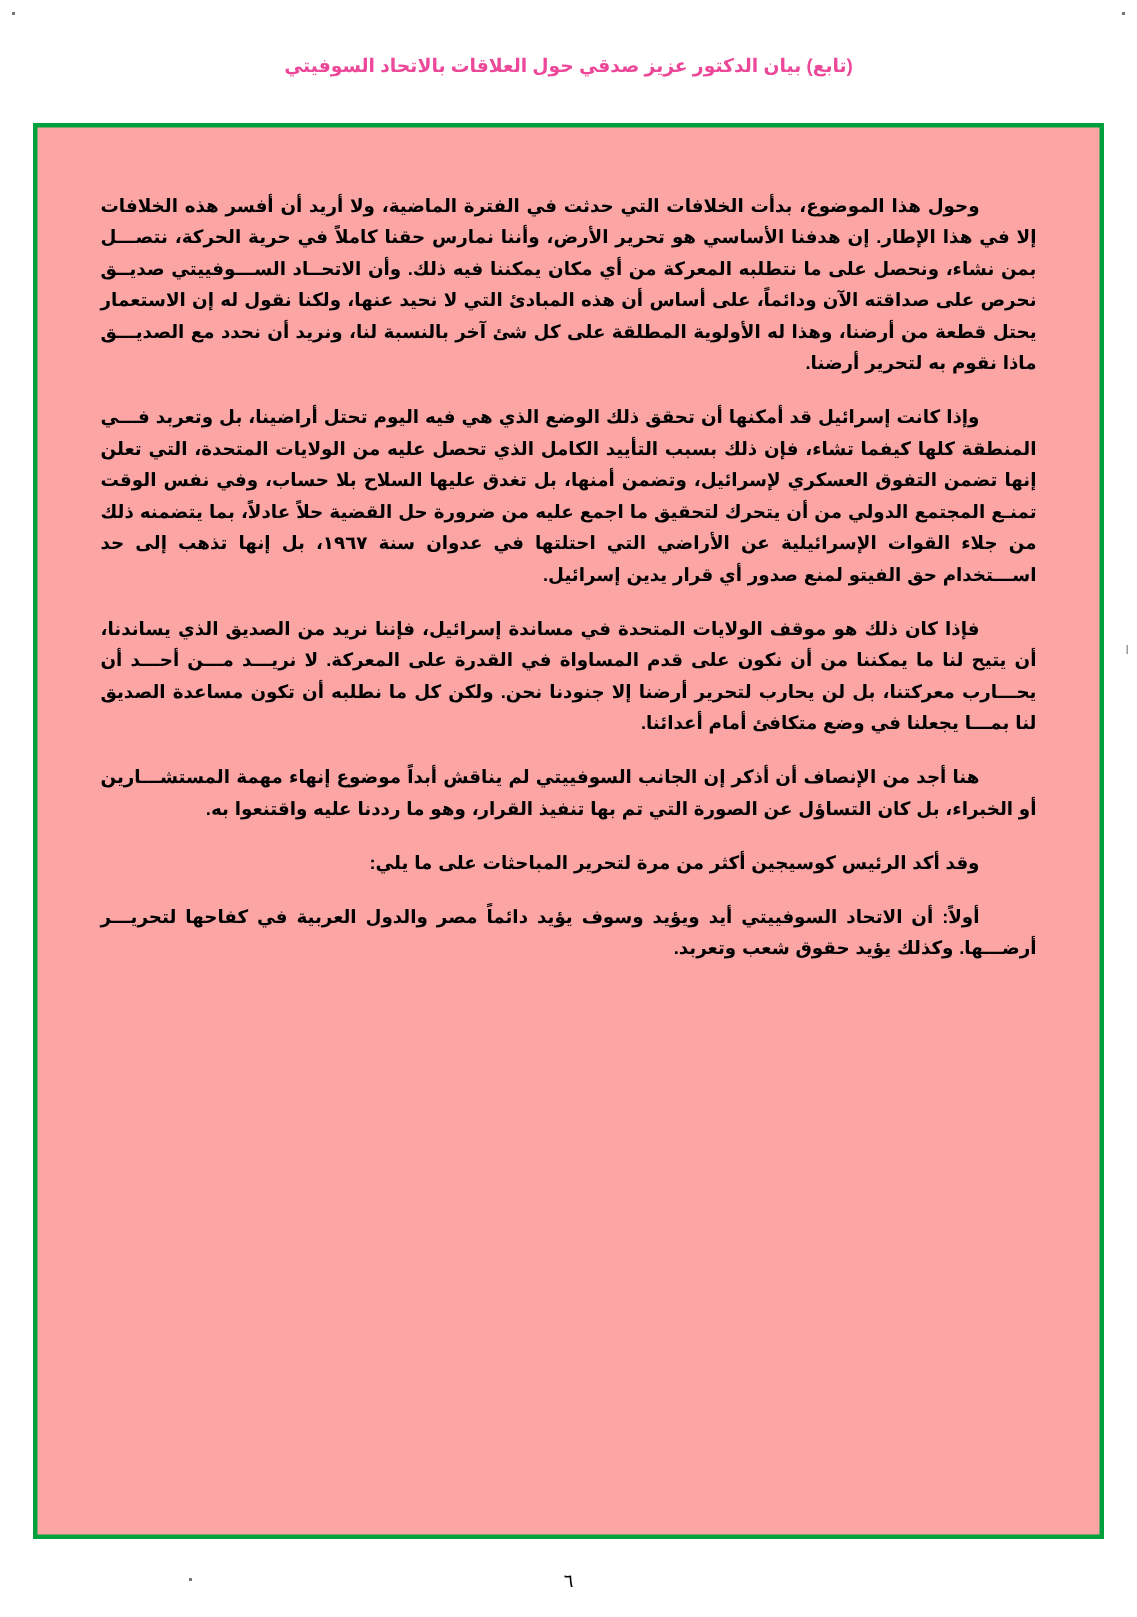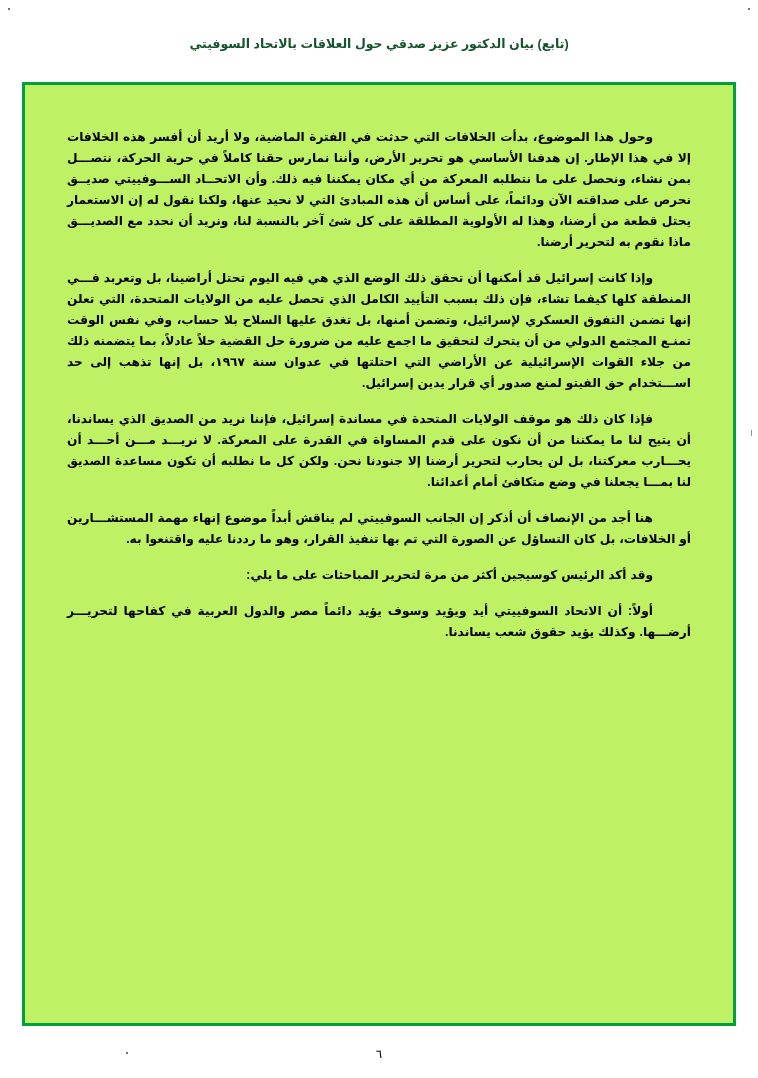--- a/index.html
+++ b/index.html
@@ -19,33 +19,33 @@
     width: 758px;
     height: 1078px;
     box-sizing: border-box;
     position: relative;
   }
   .doc-header {
     text-align: center;
     font-family: "Liberation Sans", "DejaVu Sans", sans-serif;
     font-weight: bold;
     font-size: 12.5px;
-    color: #14532d;
+    color: #ec4899;
     padding-top: 36px;
     letter-spacing: 0;
   }
   .frame {
     position: absolute;
     top: 82px;
     right: 22px;
     left: 22px;
     bottom: 52px;
     border: 3px solid #00a03c;
     box-sizing: border-box;
-    background: #bef264;
+    background: #fca5a5;
   }
   .frame-inner {
     position: absolute;
     top: 0; right: 0; left: 0; bottom: 0;
     padding: 42px 42px 20px 42px;
     box-sizing: border-box;
   }
   p.para {
     font-family: "Liberation Sans", "DejaVu Sans", sans-serif;
     font-size: 12.2px;
@@ -88,22 +88,22 @@
   <div class="corner-dot dot-tl"></div>
   <div class="corner-dot dot-mr"></div>
 
   <div class="doc-header">(تابع) بيان الدكتور عزيز صدقي حول العلاقات بالاتحاد السوفيتي</div>
 
   <div class="frame">
     <div class="frame-inner">
       <p class="para">وحول هذا الموضوع، بدأت الخلافات التي حدثت في الفترة الماضية، ولا أريد أن أفسر هذه الخلافات إلا في هذا الإطار. إن هدفنا الأساسي هو تحرير الأرض، وأننا نمارس حقنا كاملاً في حرية الحركة، نتصـــل بمن نشاء، ونحصل على ما نتطلبه المعركة من أي مكان يمكننا فيه ذلك. وأن الاتحــاد الســـوفييتي صديــق نحرص على صداقته الآن ودائماً، على أساس أن هذه المبادئ التي لا نحيد عنها، ولكنا نقول له إن الاستعمار يحتل قطعة من أرضنا، وهذا له الأولوية المطلقة على كل شئ آخر بالنسبة لنا، ونريد أن نحدد مع الصديـــق ماذا نقوم به لتحرير أرضنا.</p>
       <p class="para">وإذا كانت إسرائيل قد أمكنها أن تحقق ذلك الوضع الذي هي فيه اليوم تحتل أراضينا، بل وتعربد فـــي المنطقة كلها كيفما تشاء، فإن ذلك بسبب التأييد الكامل الذي تحصل عليه من الولايات المتحدة، التي تعلن إنها تضمن التفوق العسكري لإسرائيل، وتضمن أمنها، بل تغدق عليها السلاح بلا حساب، وفي نفس الوقت تمنـع المجتمع الدولي من أن يتحرك لتحقيق ما اجمع عليه من ضرورة حل القضية حلاً عادلاً، بما يتضمنه ذلك من جلاء القوات الإسرائيلية عن الأراضي التي احتلتها في عدوان سنة ١٩٦٧، بل إنها تذهب إلى حد اســـتخدام حق الفيتو لمنع صدور أي قرار يدين إسرائيل.</p>
       <p class="para">فإذا كان ذلك هو موقف الولايات المتحدة في مساندة إسرائيل، فإننا نريد من الصديق الذي يساندنا، أن يتيح لنا ما يمكننا من أن نكون على قدم المساواة في القدرة على المعركة. لا نريـــد مـــن أحـــد أن يحـــارب معركتنا، بل لن يحارب لتحرير أرضنا إلا جنودنا نحن. ولكن كل ما نطلبه أن تكون مساعدة الصديق لنا بمـــا يجعلنا في وضع متكافئ أمام أعدائنا.</p>
-      <p class="para">هنا أجد من الإنصاف أن أذكر إن الجانب السوفييتي لم يناقش أبداً موضوع إنهاء مهمة المستشـــارين أو الخلافات، بل كان التساؤل عن الصورة التي تم بها تنفيذ القرار، وهو ما رددنا عليه واقتنعوا به.</p>
+      <p class="para">هنا أجد من الإنصاف أن أذكر إن الجانب السوفييتي لم يناقش أبداً موضوع إنهاء مهمة المستشـــارين أو الخبراء، بل كان التساؤل عن الصورة التي تم بها تنفيذ القرار، وهو ما رددنا عليه واقتنعوا به.</p>
       <p class="para">وقد أكد الرئيس كوسيجين أكثر من مرة لتحرير المباحثات على ما يلي:</p>
-      <p class="para">أولاً: أن الاتحاد السوفييتي أيد ويؤيد وسوف يؤيد دائماً مصر والدول العربية في كفاحها لتحريـــر أرضـــها. وكذلك يؤيد حقوق شعب يساندنا.</p>
+      <p class="para">أولاً: أن الاتحاد السوفييتي أيد ويؤيد وسوف يؤيد دائماً مصر والدول العربية في كفاحها لتحريـــر أرضـــها. وكذلك يؤيد حقوق شعب وتعربد.</p>
     </div>
   </div>
 
   <div class="page-number">٦</div>
   <div class="corner-dot dot-br"></div>
 
 </div>
 
 </body></html>

